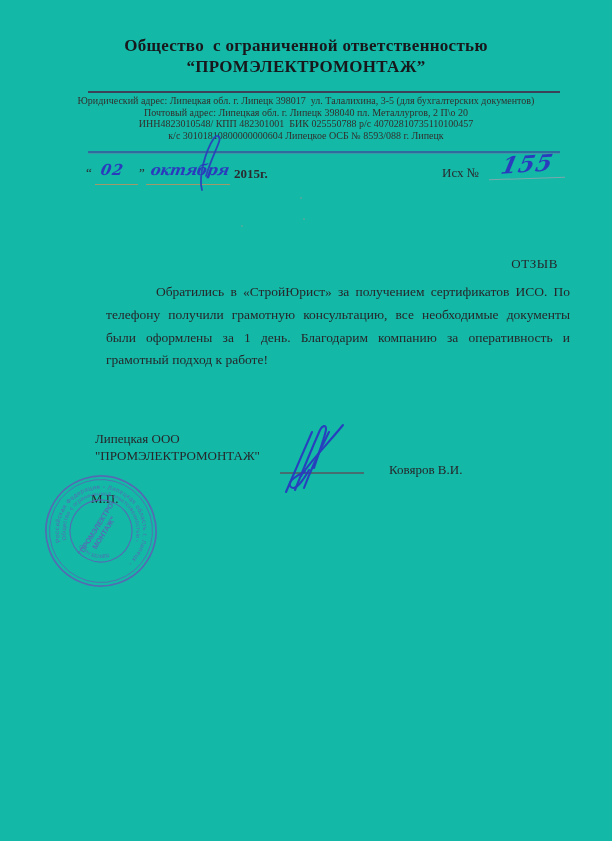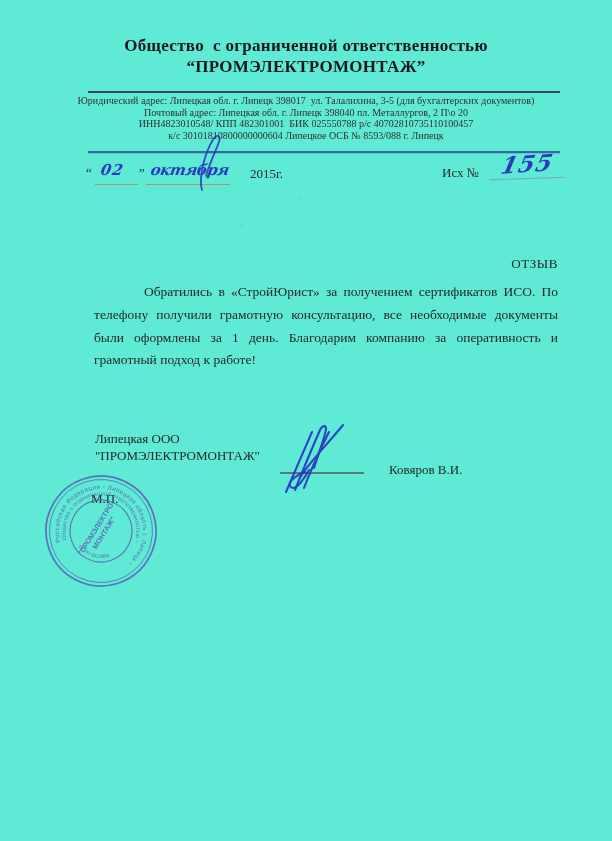--- a/index.html
+++ b/index.html
@@ -1,20 +1,20 @@
 <!DOCTYPE html>
 <html><head>
 <meta charset="utf-8">
 <style>
   html,body{margin:0;padding:0;background:#e8e8e8;}
   .page{
     position:relative;
     width:612px;height:841px;
     margin:0 auto;
-    background:#5eead4;
+    background:#14b8a6;
     overflow:hidden;
     font-family:"Liberation Serif","DejaVu Serif",serif;
     color:#2b2b30;
   }
   .abs{position:absolute;}
   .center{left:0;width:612px;text-align:center;}
   .title{font-weight:bold;font-size:17px;color:#17171c;letter-spacing:.3px;white-space:pre;}
   .contacts-line{font-size:10px;line-height:11.6px;color:#332f2e;white-space:pre;}
   .rule{height:2px;}
   .rule-top{background:#3c4258;}
@@ -62,34 +62,34 @@
   <div class="abs dateline" style="top:165px;left:86px;">“</div>
   <div class="abs" style="top:161px;left:101px;">
     <span class="hand hand-day">02</span>
   </div>
   <div class="abs dateline" style="top:165px;left:139px;">”</div>
   <div class="abs" style="top:161px;left:151px;">
     <span class="hand hand-month">октября</span>
   </div>
   <div class="uline uline-olive" style="top:184px;left:95px;width:43px;"></div>
   <div class="uline uline-olive" style="top:184px;left:146px;width:84px;"></div>
-  <div class="abs dateline" style="top:166px;left:250px;">2015г.</div>
+  <div class="abs dateline" style="top:166px;left:234px;font-weight:bold;">2015г.</div>
 
   <div class="abs dateline" style="top:165px;left:442px;">Исх №</div>
   <div class="abs" style="top:150px;left:502px;">
     <span class="hand hand-ref">155</span>
   </div>
   <div class="uline uline-teal" style="top:178px;left:489px;width:76px;transform:rotate(-2deg);"></div>
 
   <svg class="abs" style="top:132px;left:188px;" width="40" height="62" viewBox="0 0 40 62">
     <path d="M14,58 C10,44 18,18 26,6 C29,2 33,4 31,10 C29,16 22,30 18,44" fill="none" stroke="#2a3cbd" stroke-width="1.8" stroke-linecap="round" opacity=".9"></path>
   </svg>
 
   <div class="abs heading" style="top:256px;left:95px;width:463px;text-align:right;">ОТЗЫВ</div>
-  <div class="abs body-par" style="top:281px;left:94px;width:464px;">Обратились в «СтройЮрист» за получением сертификатов ИСО. По телефону получили грамотную консультацию, все необходимые документы были оформлены за 1 день. Благодарим компанию за оперативность и грамотный подход к работе!</div>
+  <div class="abs body-par" style="top:281px;left:106px;width:464px;">Обратились в «СтройЮрист» за получением сертификатов ИСО. По телефону получили грамотную консультацию, все необходимые документы были оформлены за 1 день. Благодарим компанию за оперативность и грамотный подход к работе!</div>
 
   <div class="abs sig-block" style="top:430px;left:95px;">
     <div>Липецкая ООО</div>
     <div>"ПРОМЭЛЕКТРОМОНТАЖ"</div>
   </div>
   <div class="abs sig-block" style="top:461px;left:389px;">Ковяров В.И.</div>
   <div class="abs sig-block" style="top:490px;left:91px;">М.П.</div>
 
   <svg class="abs" style="top:420px;left:270px;" width="110" height="75" viewBox="0 0 110 75">
     <line x1="10" y1="53" x2="94" y2="53" stroke="#55565e" stroke-width="1.3"></line>

